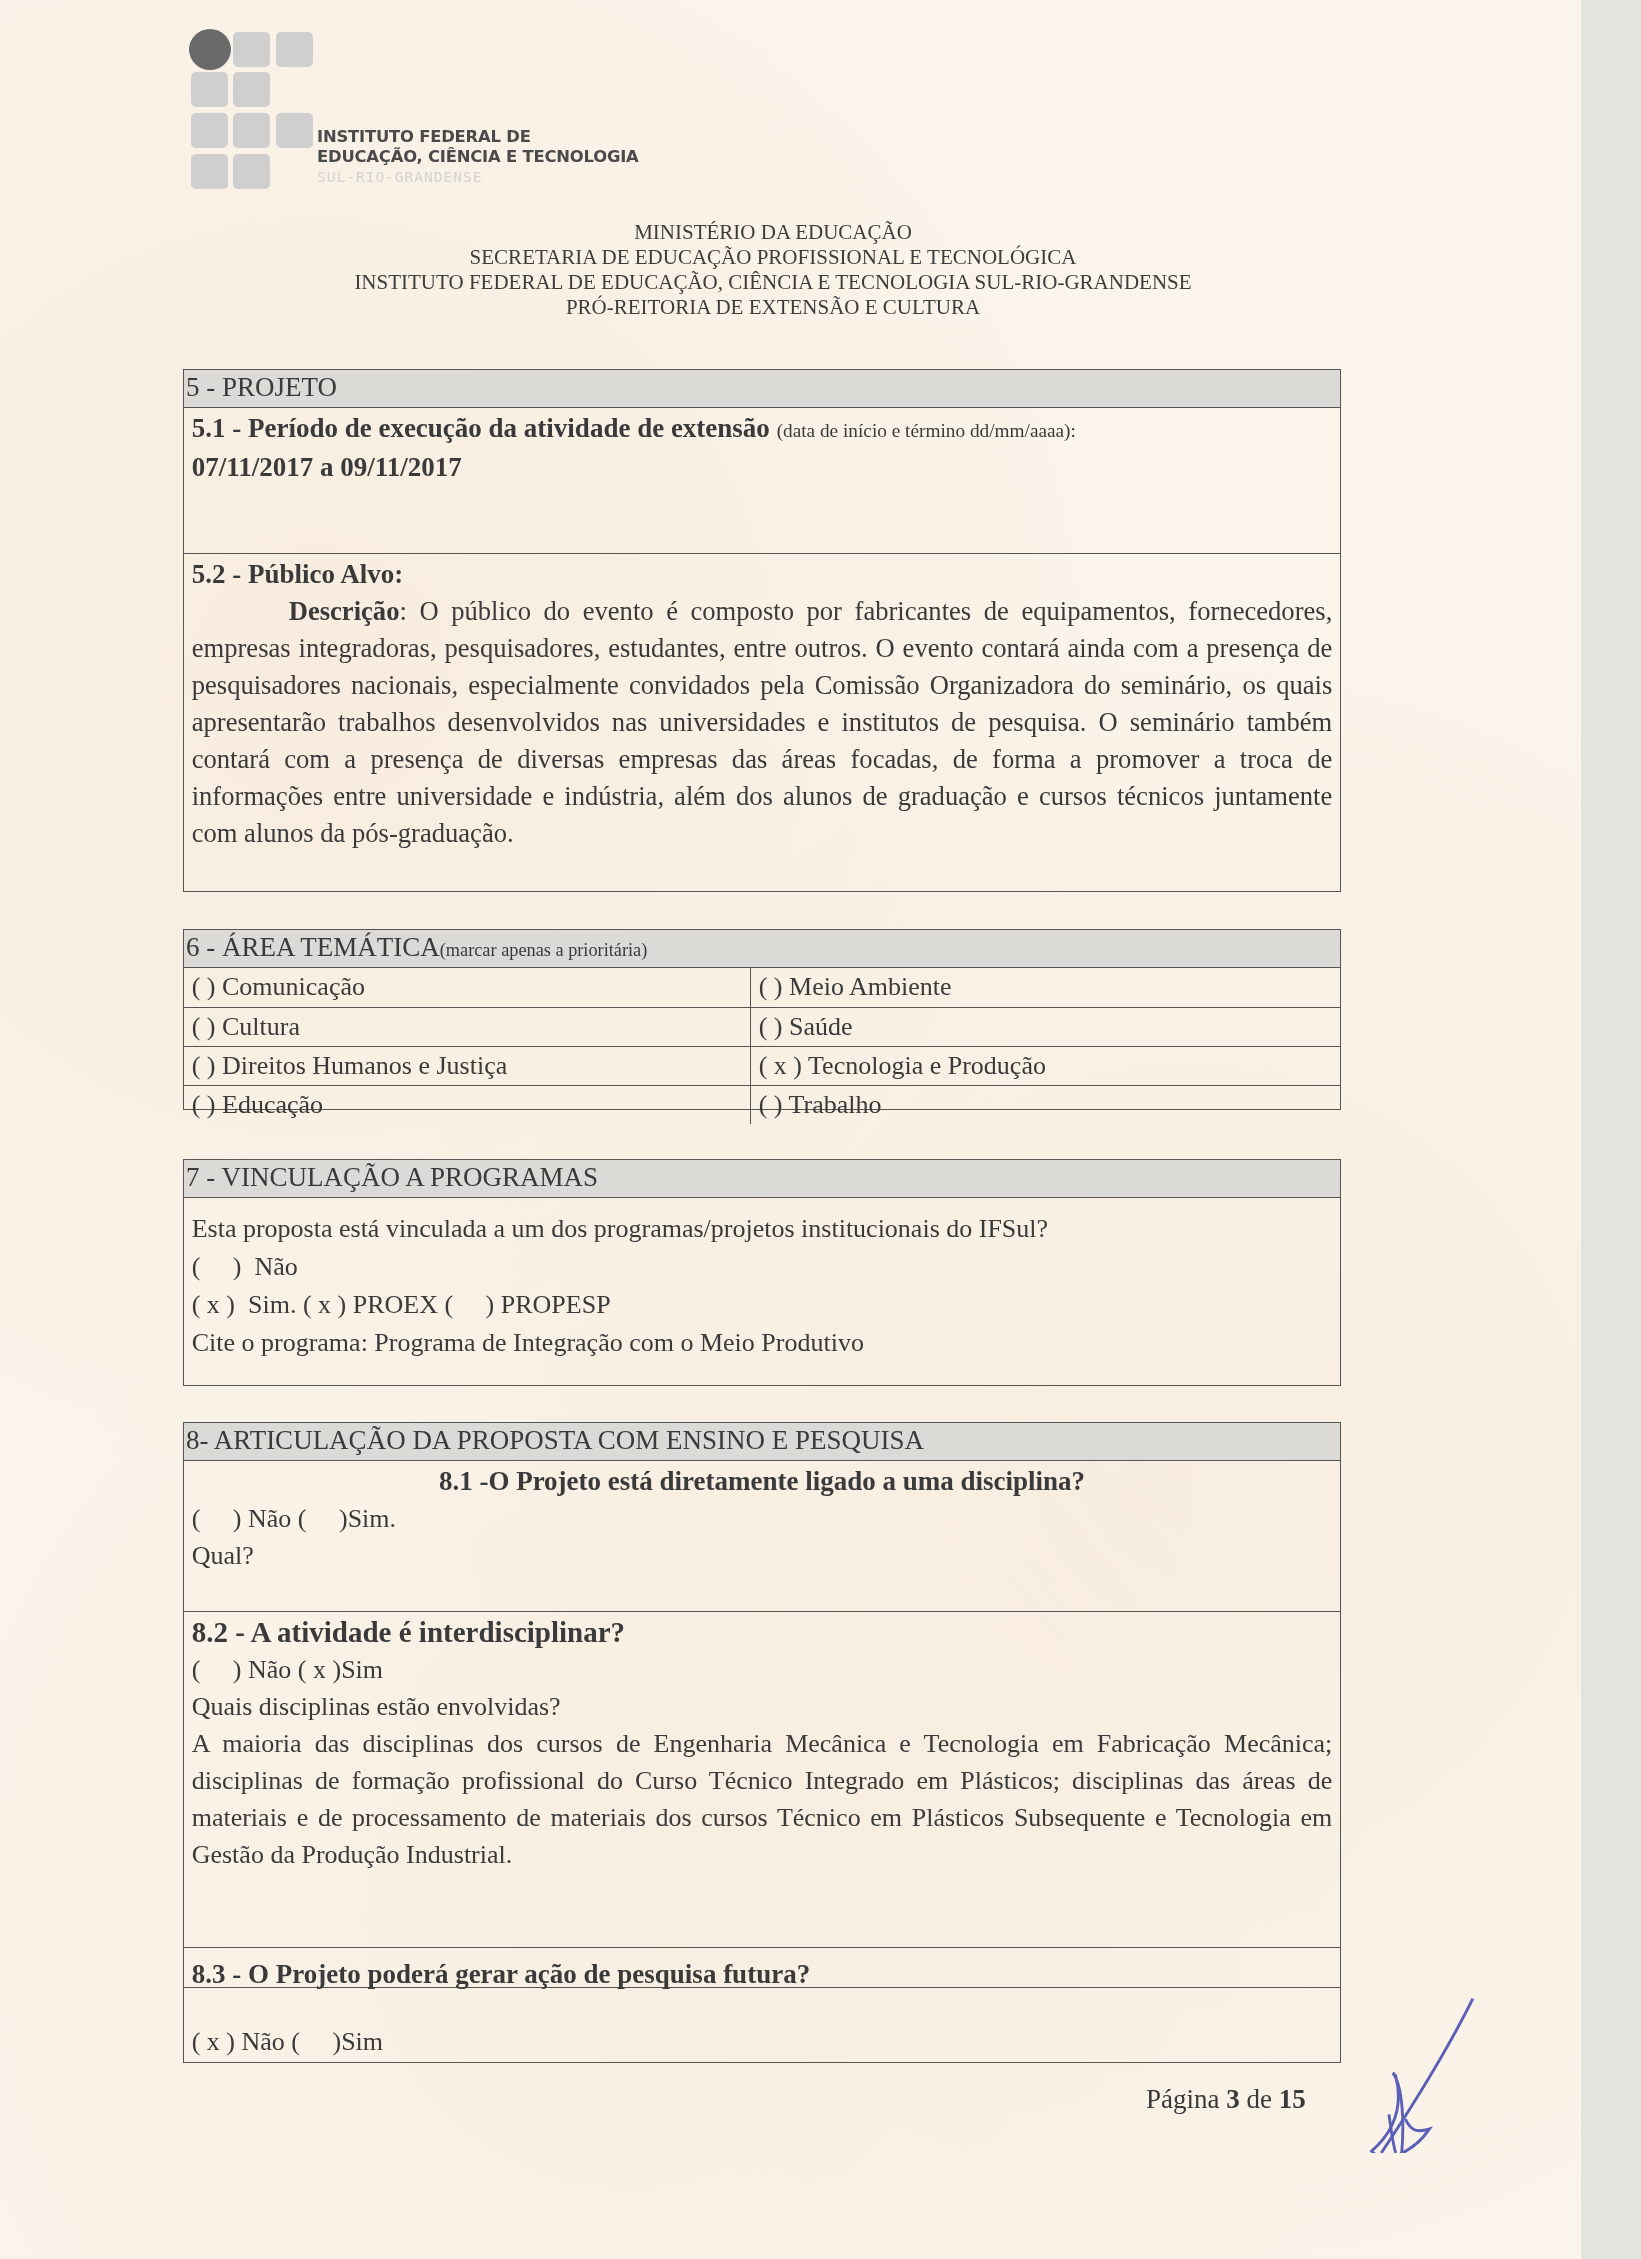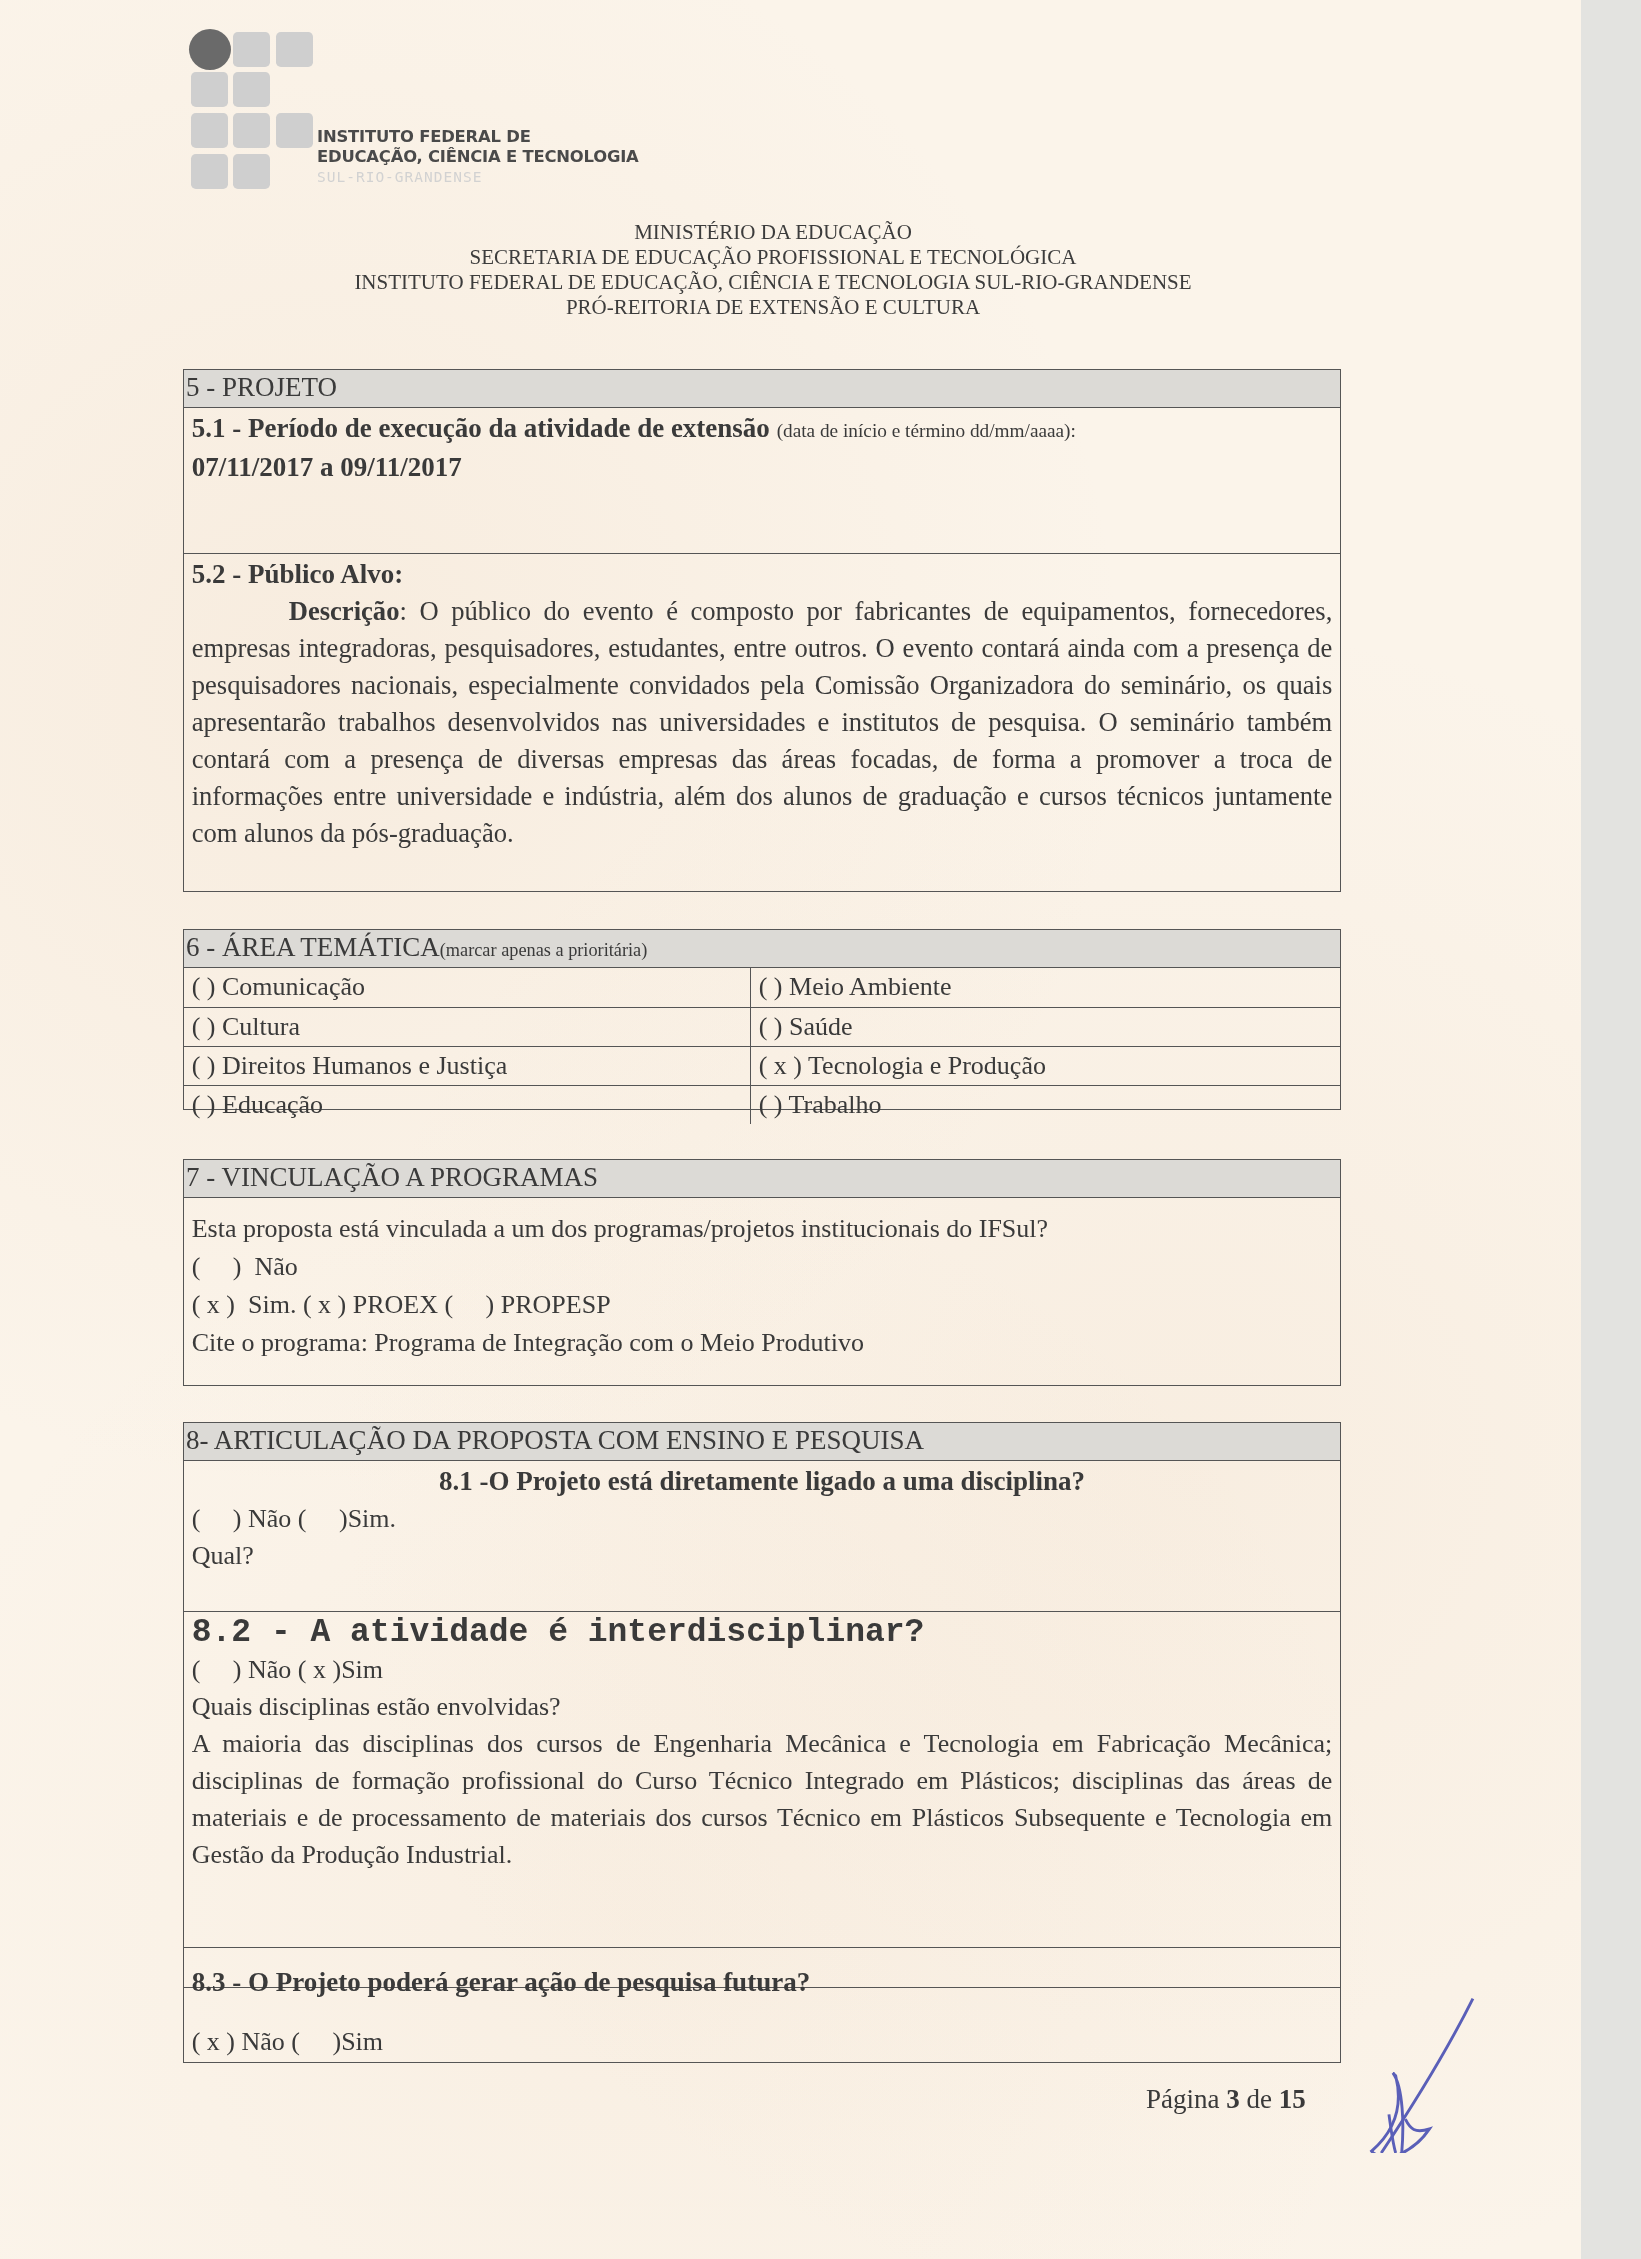--- a/index.html
+++ b/index.html
@@ -121,26 +121,26 @@
   </div>
 
   <div class="box" style="top:1422px;height:641px;">
     <div class="box-header">8- ARTICULAÇÃO DA PROPOSTA COM ENSINO E PESQUISA</div>
     <div class="sec" style="height:150px;">
       <div class="bold" style="font-size:27px;text-align:center;">8.1 -O Projeto está diretamente ligado a uma disciplina?</div>
       <div style="white-space:pre;">(     ) Não (     )Sim.</div>
       <div>Qual?</div>
     </div>
     <div class="sec" style="height:336px;">
-      <div class="bold" style="font-size:33px;font-family:Liberation Mono, monospace;">8.2 - A atividade é interdisciplinar?</div>
+      <div class="bold" style="font-size:29px;">8.2 - A atividade é interdisciplinar?</div>
       <div style="white-space:pre;">(     ) Não ( x )Sim</div>
       <div>Quais disciplinas estão envolvidas?</div>
       <div class="just">A maioria das disciplinas dos cursos de Engenharia Mecânica e Tecnologia em Fabricação Mecânica; disciplinas de formação profissional do Curso Técnico Integrado em Plásticos; disciplinas das áreas de materiais e de processamento de materiais dos cursos Técnico em Plásticos Subsequente e Tecnologia em Gestão da Produção Industrial.</div>
     </div>
-    <div class="sec" style="height:40px;padding-top:16px;">
+    <div class="sec" style="height:40px;padding-top:8px;">
       <div class="bold" style="font-size:27px;">8.3 - O Projeto poderá gerar ação de pesquisa futura?</div>
     </div>
     <div class="sec" style="height:75px;padding-top:35px;">
       <div style="white-space:pre;">( x ) Não (     )Sim</div>
     </div>
   </div>
 
   <div class="page-num">
     <span>Página </span><b>3</b><span> de </span><b>15</b>
   </div>

